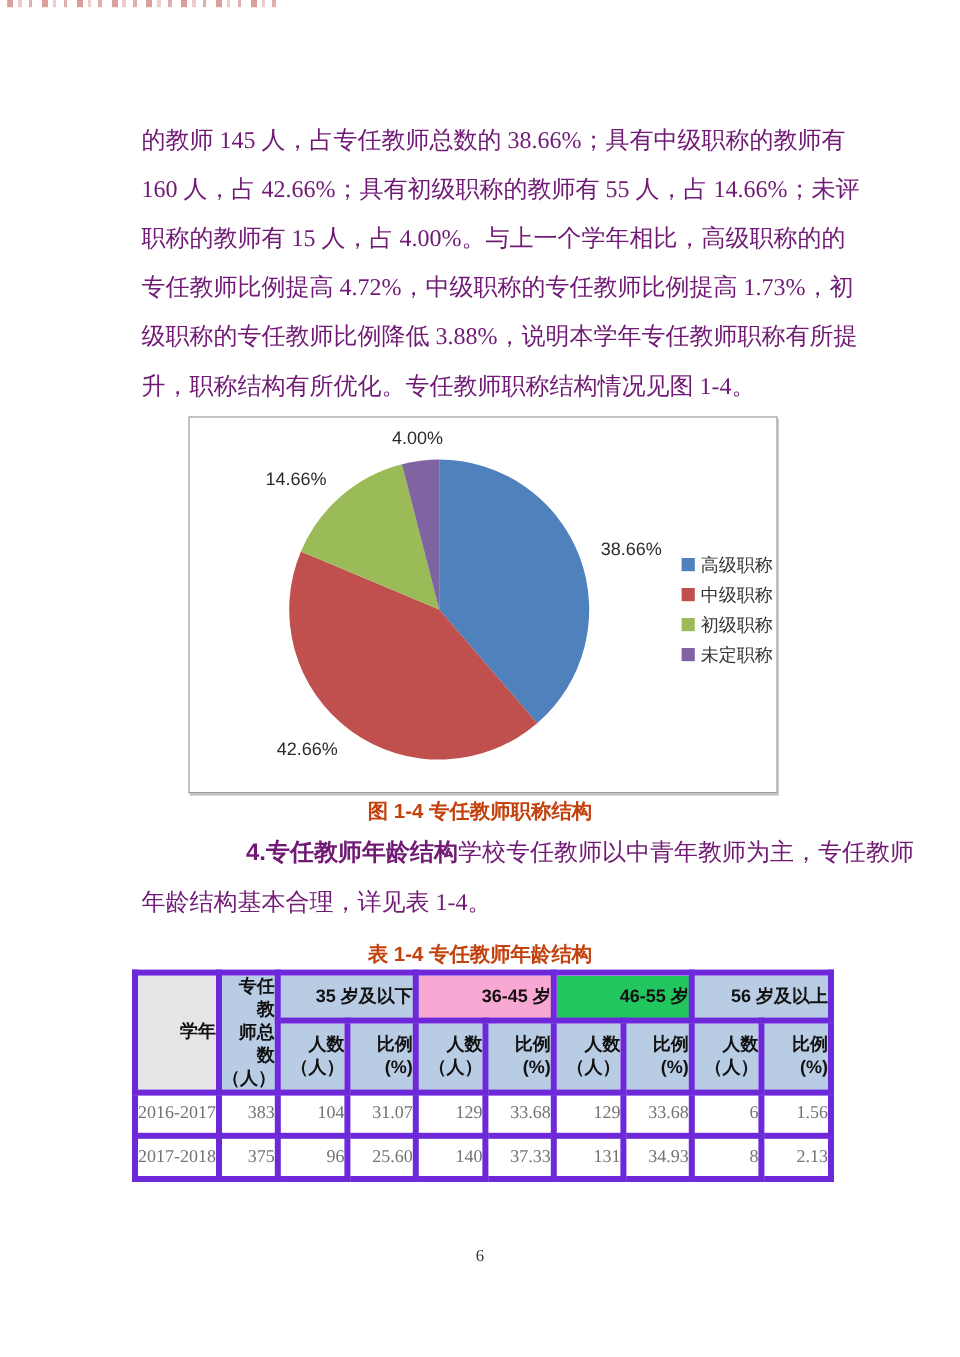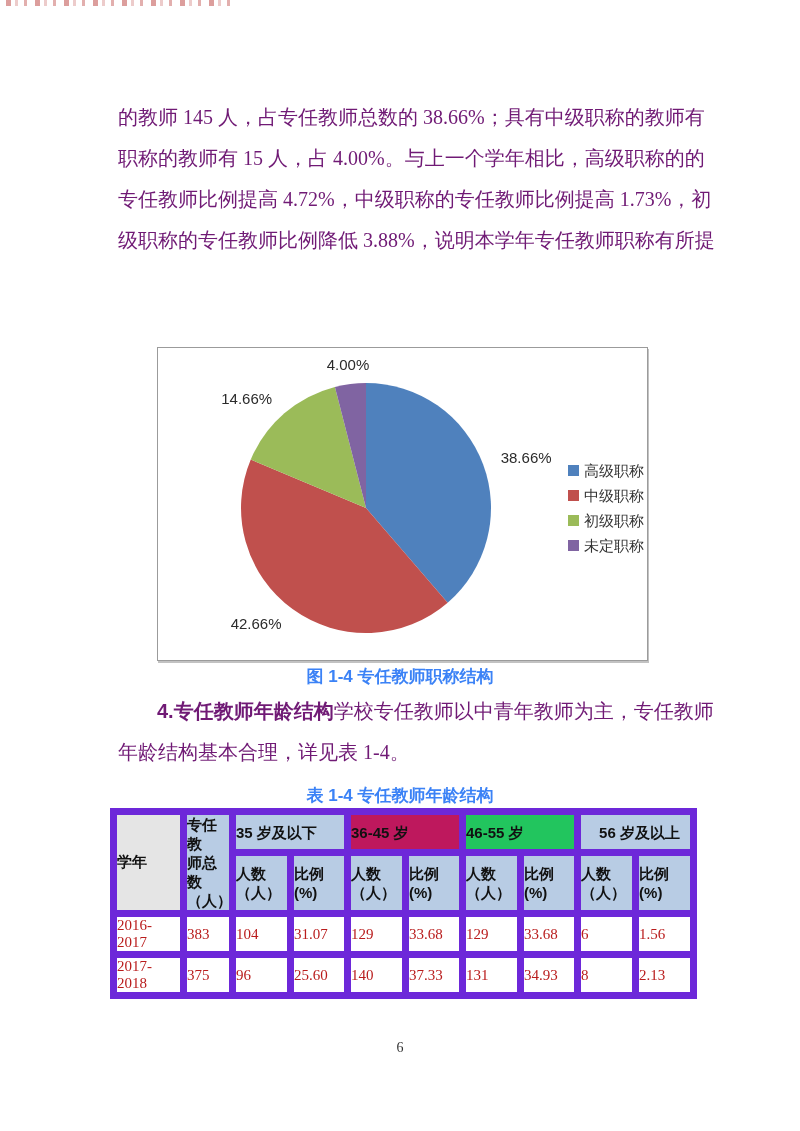--- a/index.html
+++ b/index.html
@@ -15,67 +15,69 @@
       rgba(192,80,77,.45) 9px 12px, transparent 12px 18px,
       rgba(192,80,77,.7) 18px 21px, transparent 21px 29px);
   }
   .para{position:absolute;left:118px;width:566px;font-size:20px;color:#701a75;}
   .para .line{height:41px;line-height:41px;white-space:nowrap;
     text-align:justify;text-align-last:justify;text-justify:inter-character;}
   .para .line.lastline{text-align:left;text-align-last:left;}
   .para1{top:97px;}
   .para2{top:691px;}
   .para2 .line.first{padding-left:39px;width:527px;}
-  .para2 b{font-weight:bold;font-family:"Liberation Sans","DejaVu Sans",sans-serif;}
+  .para2 b{font-weight:bold;font-family:"Liberation Sans","DejaVu Sans",sans-serif;margin-left:48px;}
   .chart-frame{
     position:absolute;left:157px;top:347px;width:489px;height:312px;background:#fff;
     border:1px solid #9b9b9b;box-shadow:1px 2px 0 rgba(120,120,120,.45);
   }
   .chart-frame svg{display:block;width:100%;height:100%;}
   .pie-label{font-family:"Liberation Sans","DejaVu Sans",sans-serif;font-size:15px;fill:#2b2b2b;}
   .legend-label{font-family:"Liberation Sans","DejaVu Sans",sans-serif;font-size:15px;fill:#333;}
   .fig-caption,.table-title{
     position:absolute;left:0;width:800px;text-align:center;font-weight:bold;
-    font-size:17px;color:#3b82f6;font-family:"Liberation Sans","DejaVu Sans",sans-serif;
+    font-size:17px;color:#c2410c;font-family:"Liberation Sans","DejaVu Sans",sans-serif;
   }
   .fig-caption{top:665px;}
   .table-title{top:784px;}
   table.age-table{
     position:absolute;left:110px;top:808px;width:580px;border-collapse:collapse;
     border:2px solid #1c1c1c;table-layout:fixed;
   }
   .age-table th,.age-table td{
-    border:7px solid #6d28d9;text-align:left;vertical-align:middle;
+    border:5px solid #6d28d9;text-align:right;vertical-align:middle;
     padding:0;overflow:hidden;
   }
   .age-table th{
     font-size:15px;font-weight:bold;white-space:pre-line;line-height:19px;
     font-family:"Liberation Sans","DejaVu Sans",sans-serif;color:#111;
   }
   .age-table thead tr.r1 th{height:30px;}
   .age-table thead tr.r2 th{height:48px;}
-  .age-table td{font-size:15px;height:31px;color:#b91c1c;
+  .age-table td{font-size:15px;height:31px;color:#737373;
     font-family:"Liberation Serif","DejaVu Serif",serif;}
   .page-number{
     position:absolute;left:0;top:1040px;width:800px;text-align:center;
     font-size:14px;color:#333;
   }
 </style>
 </head>
 <body>
 
 <div class="page">
 
   <div class="red-fragment"></div>
 
   <div class="para para1" id="para1">
       <div class="line">的教师 145 人，占专任教师总数的 38.66%；具有中级职称的教师有</div>
+      <div class="line">160 人，占 42.66%；具有初级职称的教师有 55 人，占 14.66%；未评</div>
       <div class="line">职称的教师有 15 人，占 4.00%。与上一个学年相比，高级职称的的</div>
       <div class="line">专任教师比例提高 4.72%，中级职称的专任教师比例提高 1.73%，初</div>
       <div class="line">级职称的专任教师比例降低 3.88%，说明本学年专任教师职称有所提</div>
+      <div class="line lastline">升，职称结构有所优化。专任教师职称结构情况见图 1-4。</div>
     </div>
 
   <div class="chart-frame">
     <svg id="pie-svg" viewBox="0 0 489 312">
         <path d="M 208 160 L 208.00 35.00 A 125 125 0 0 1 289.67 254.63 Z" fill="#4F81BD"></path>
         <text x="342.7" y="114.9" text-anchor="start" class="pie-label">38.66%</text>
         <path d="M 208 160 L 289.67 254.63 A 125 125 0 0 1 92.78 111.54 Z" fill="#C0504D"></path>
         <text x="123.5" y="281.3" text-anchor="end" class="pie-label">42.66%</text>
         <path d="M 208 160 L 92.78 111.54 A 125 125 0 0 1 176.91 38.93 Z" fill="#9BBB59"></path>
         <text x="114.1" y="56.2" text-anchor="end" class="pie-label">14.66%</text>
@@ -116,21 +118,21 @@
       <col style="width:58px">
         <col style="width:58px">
     </colgroup>
     <thead>
       <tr class="r1">
         <th rowspan="2" style="background-color: #e5e5e5; font-family: Liberation Serif, serif;">学年</th>
         <th rowspan="2" style="background-color: rgb(184, 204, 228);">专任教
 师总数
 （人）</th>
         <th colspan="2" style="background-color: rgb(184, 204, 228);">35 岁及以下</th>
-        <th colspan="2" style="background-color: #be185d;">36-45 岁</th>
+        <th colspan="2" style="background-color: #f9a8d4;">36-45 岁</th>
         <th colspan="2" style="background-color: #22c55e;">46-55 岁</th>
         <th colspan="2" style="background-color: rgb(184, 204, 228); padding-left: 18px;">56 岁及以上</th>
       </tr>
       <tr class="r2">
         <th style="background-color: rgb(184, 204, 228);">人数
 （人）</th>
         <th style="background-color: rgb(184, 204, 228);">比例
 (%)</th>
         <th style="background-color: rgb(184, 204, 228);">人数
 （人）</th>

